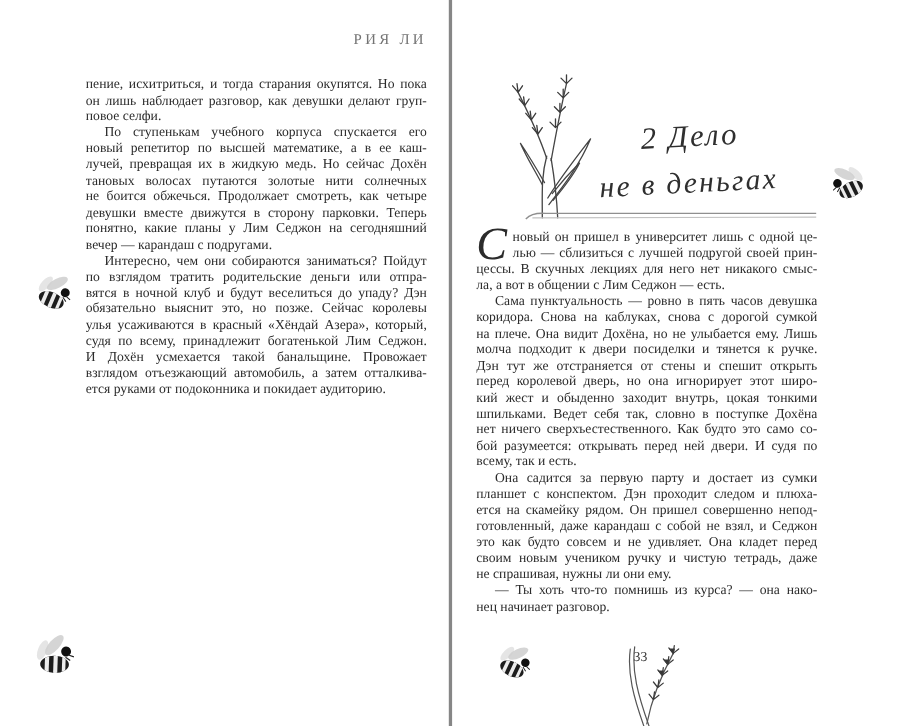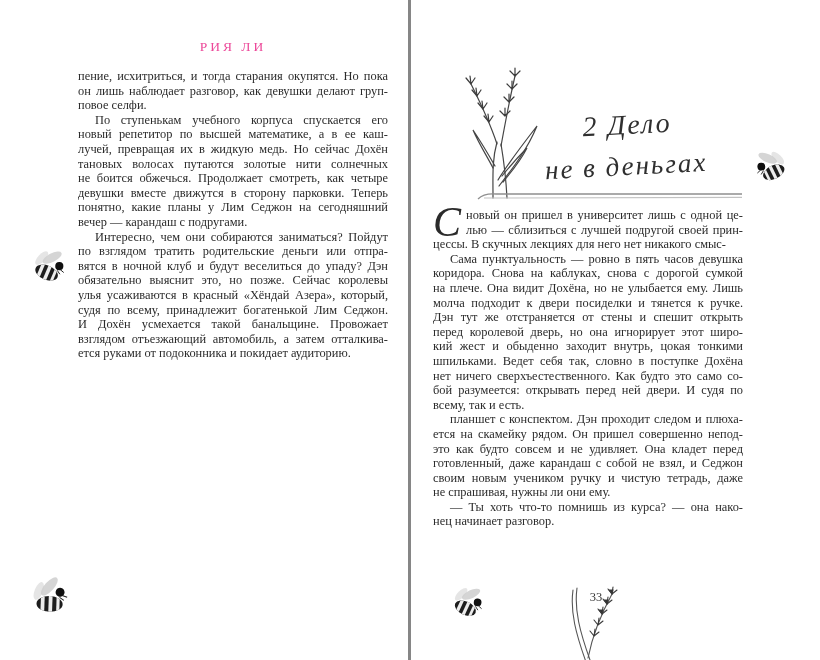--- a/index.html
+++ b/index.html
@@ -10,24 +10,24 @@
     overflow: hidden;
     font-family: "Liberation Serif", serif;
     color: #2b2b2b;
   }
   .gutter {
     position: absolute; left: 408px; top: 0;
     width: 3px; height: 660px;
     background: #868686;
   }
   .running-head {
-    position: absolute; left: 78px; top: 39px; width: 310px;
-    text-align: center;
+    position: absolute; left: 78px; top: 28px; width: 310px;
+    text-align: right;
     font-size: 13.5px; letter-spacing: 3px;
-    color: #ec4899;
+    color: #737373;
   }
   .text-block {
     position: absolute; width: 310px;
     font-size: 12.4px; line-height: 14.6px;
     color: #2b2b2b;
   }
   #left-text  { left: 78px;  top: 69px;  }
   #right-text { left: 433px; top: 208px; }
   .para { margin: 0; }
   .para .line {
@@ -53,21 +53,21 @@
     text-align: center;
     transform: rotate(-3deg);
   }
   .chapter-title .t-line1 { font-size: 28px; line-height: 42px; letter-spacing: 2px; }
   .chapter-title .t-line2 { font-size: 27px; line-height: 40px; letter-spacing: 2px; margin-left: -6px; }
   .chapter-rule { position: absolute; left: 476px; top: 191px; }
   .lavender-top { position: absolute; left: 447px; top: 64px; }
   .lavender-bottom { position: absolute; left: 552px; top: 586px; }
   .page-number {
     position: absolute; left: 576px; top: 590px; width: 40px;
-    text-align: center; font-size: 12.5px; color: #333;
+    font-size: 12.5px; color: #333;
   }
   .bee { position: absolute; }
   .bee-left-margin   { left: 26px;  top: 246px; transform: rotate(3deg); }
   .bee-bottom-left   { left: 24px;  top: 575px; transform: rotate(-18deg); }
   .bee-right-margin  { left: 753px; top: 146px; transform: scaleX(-1) rotate(6deg); }
   .bee-bottom-center { left: 446px; top: 583px; transform: rotate(5deg); }
 </style>
 </head>
 <body>
 
@@ -166,39 +166,41 @@
     <path d="M2 8 Q8 2 20 3 L266 3" stroke="#8f8f8f" stroke-width="1.3" fill="none"></path>
     <path d="M8 7 L266 6.4" stroke="#c2c2c2" stroke-width="1.1" fill="none"></path>
   </svg>
 
   <div class="text-block" id="right-text">
       <div class="para">
         <span class="dropcap">С</span>
         <div class="line">новый он пришел в университет лишь с одной це-</div>
         <div class="line">лью — сблизиться с лучшей подругой своей прин-</div>
         <div class="line">цессы. В скучных лекциях для него нет никакого смыс-</div>
+        <div class="line">ла, а вот в общении с Лим Седжон — есть.</div>
       </div>
       <div class="para indent">
         <div class="line">Сама пунктуальность — ровно в пять часов девушка</div>
         <div class="line">коридора. Снова на каблуках, снова с дорогой сумкой</div>
         <div class="line">на плече. Она видит Дохёна, но не улыбается ему. Лишь</div>
         <div class="line">молча подходит к двери посиделки и тянется к ручке.</div>
         <div class="line">Дэн тут же отстраняется от стены и спешит открыть</div>
         <div class="line">перед королевой дверь, но она игнорирует этот широ-</div>
         <div class="line">кий жест и обыденно заходит внутрь, цокая тонкими</div>
         <div class="line">шпильками. Ведет себя так, словно в поступке Дохёна</div>
         <div class="line">нет ничего сверхъестественного. Как будто это само со-</div>
         <div class="line">бой разумеется: открывать перед ней двери. И судя по</div>
         <div class="line">всему, так и есть.</div>
       </div>
       <div class="para indent">
+        <div class="line">Она садится за первую парту и достает из сумки</div>
         <div class="line">планшет с конспектом. Дэн проходит следом и плюха-</div>
         <div class="line">ется на скамейку рядом. Он пришел совершенно непод-</div>
+        <div class="line">готовленный, даже карандаш с собой не взял, и Седжон</div>
         <div class="line">это как будто совсем и не удивляет. Она кладет перед</div>
-        <div class="line">готовленный, даже карандаш с собой не взял, и Седжон</div>
         <div class="line">своим новым учеником ручку и чистую тетрадь, даже</div>
         <div class="line">не спрашивая, нужны ли они ему.</div>
       </div>
       <div class="para indent">
         <div class="line">— Ты хоть что-то помнишь из курса? — она нако-</div>
         <div class="line">нец начинает разговор.</div>
       </div>
     </div>
 
   <svg class="bee bee-right-margin" width="40" height="38" viewBox="0 0 44 40">

